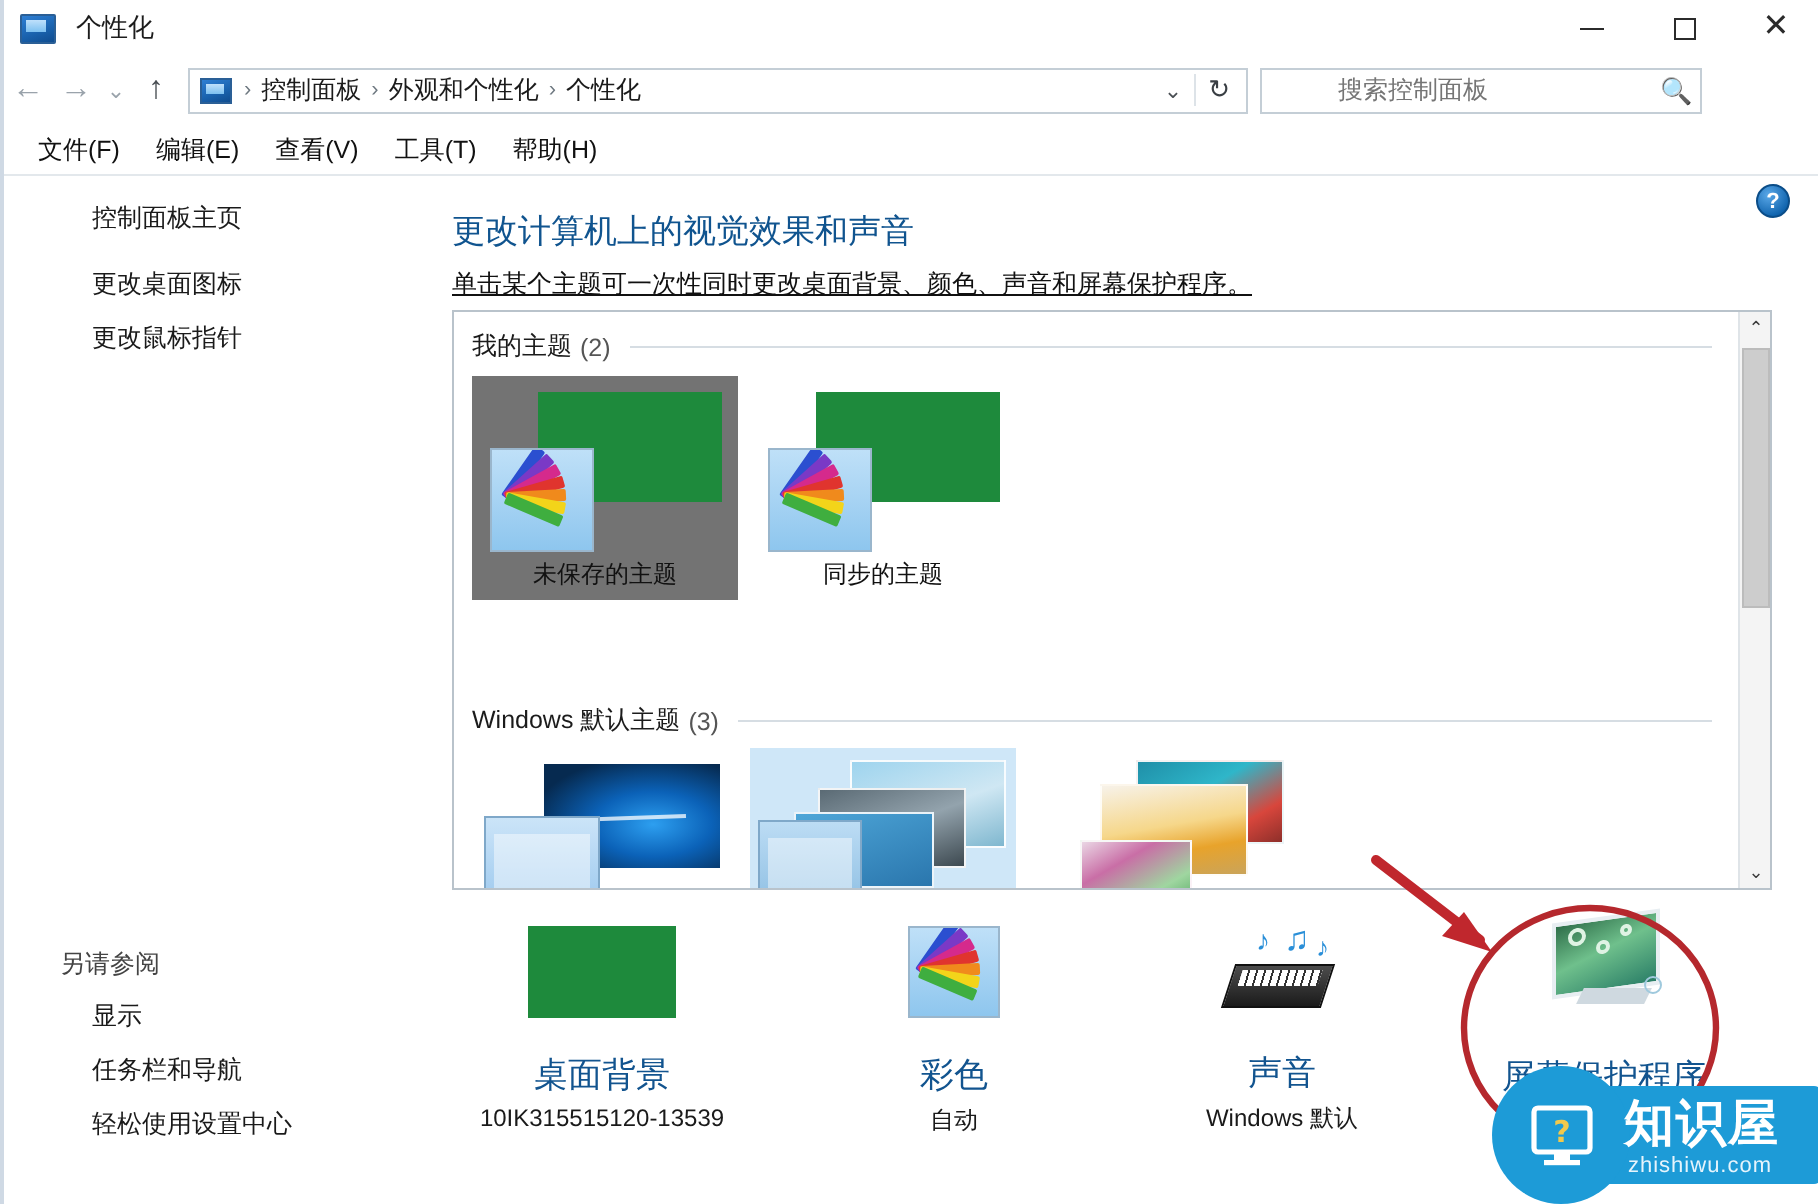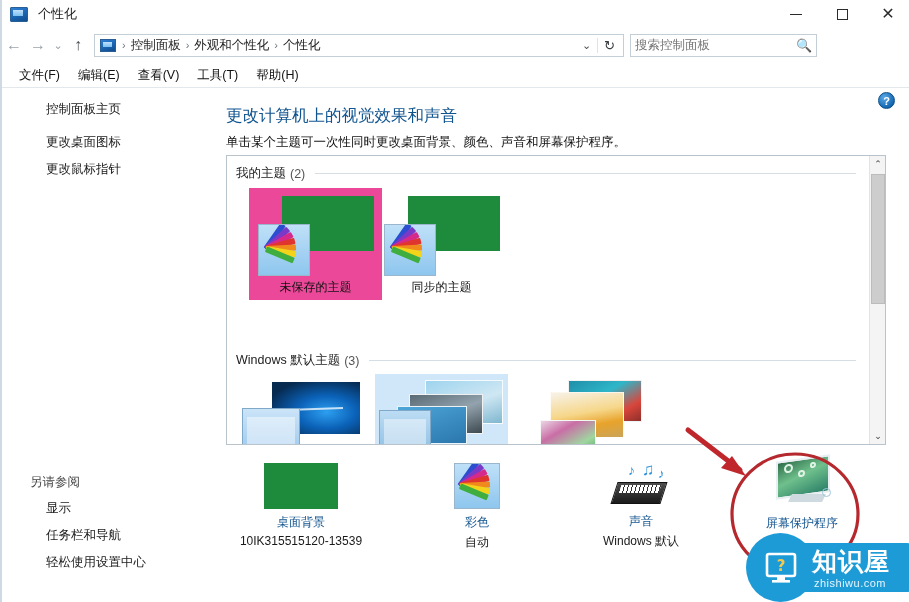--- a/index.html
+++ b/index.html
@@ -72,21 +72,21 @@
   #crumbbox .spacer { flex: 1; }
   #crumbbox .dd { color: #4a4f54; font-size: 11px; padding: 0 6px; }
   #crumbbox .refresh { color: #3a3f44; font-size: 13px; padding: 0 6px; border-left: 1px solid #dde3e8; }
   #searchbox {
     margin-left: 6px; height: 23px; flex: 0 0 185px;
     border: 1px solid #c4ced6; background: #fff;
     display: flex; align-items: center; padding: 0 4px;
   }
   #searchbox input {
     border: 0; outline: 0; flex: 1; font-size: 12.5px; color: #8a9197;
-    font-family: inherit; background: transparent;
+    font-family: inherit; background: transparent; margin-left: 34px;
   }
   #searchbox .mag { font-size: 13px; color: #4a4f54; }
 
   
   #menubar {
     position: absolute; left: 0; top: 64px; width: 909px; height: 22px;
     display: flex; align-items: center; font-size: 12.5px; color: #111;
   }
   #menubar .mi { padding: 2px 9px; }
   #menubar .mi:first-child { margin-left: 8px; }
@@ -110,36 +110,36 @@
   }
   #help-icon {
     position: absolute; right: 16px; top: 4px;
     width: 17px; height: 17px; border-radius: 50%;
     background: radial-gradient(circle at 35% 30%, #5aa8e8, #0f63ad 75%);
     color: #fff; font-size: 11px; font-weight: bold;
     display: flex; align-items: center; justify-content: center;
     border: 1px solid #0b4d88;
   }
   #page-title { position: absolute; left: 12px; top: 17px; font-size: 16.5px; color: #10548f; }
-  #page-sub  { position: absolute; left: 12px; top: 46px; font-size: 12.5px; color: #111; }
+  #page-sub  { position: absolute; left: 12px; top: 46px; font-size: 12.5px; color: #111; text-decoration: underline; }
 
   
   #themepanel {
     position: absolute; left: 12px; top: 67px; width: 660px; height: 290px;
     border: 1px solid #b9c3cb; background: #fff; overflow: hidden;
   }
   .group-head {
     position: absolute; left: 9px; font-size: 12.5px; color: #1b1b1b;
     display: flex; align-items: center; gap: 4px; width: 620px;
   }
   .group-head .cnt { color: #555; }
   .group-head .rule { flex: 1; height: 1px; background: #d6dde3; margin-left: 6px; }
 
   .theme-tile { position: absolute; width: 133px; height: 112px; padding-top: 6px; }
-  .theme-tile.selected { background: #ec4899; margin-left: 13px; }
+  .theme-tile.selected { background: #737373; }
   .thumb-wrap { position: relative; width: 120px; height: 82px; margin: 0 auto; }
   .thumb-green { position: absolute; left: 26px; top: 2px; width: 92px; height: 55px; background: #1e8a3c; }
   .thumb-pal {
     position: absolute; left: 2px; top: 30px; width: 52px; height: 52px;
     background: linear-gradient(180deg,#bfe0f8,#8ec6ee); border: 1px solid #9ab6cc;
     overflow: hidden;
   }
   .fan { position:absolute; left: 7px; top: 9px; width: 38px; height: 32px; }
   .fan i {
     position: absolute; left: 0; top: 12px; width: 30px; height: 6px;
@@ -163,21 +163,21 @@
   .wt-win { position:absolute; left:0px; top:28px; width:58px; height:46px;
             background: linear-gradient(180deg,#cbe4f8,#9dc9ee); border:1px solid #7fa8c9; }
   .wt-win:after { content:""; position:absolute; left:4px; top:8px; right:4px; bottom:4px;
                   background: rgba(255,255,255,.45); }
 
   .wt-stack { position:absolute; left:10px; top:0; width:112px; height:78px; }
   .wt-stack span { position:absolute; display:block; border:1px solid rgba(255,255,255,.9); }
 
   .bot-item { position: absolute; width: 130px; text-align: center; }
   .bot-thumb { width: 74px; height: 46px; margin: 0 auto; }
-  .bot-name { font-size: 12px; color: #12548f; margin-top: 5px; }
+  .bot-name { font-size: 17px; color: #12548f; margin-top: 17px; }
   .bot-val  { font-size: 12px; color: #1a1a1a; margin-top: 3px; }
 
   
   #vscroll {
     position: absolute; right: 0; top: 0; width: 16px; height: 288px;
     background: #f4f4f4; border-left: 1px solid #dfe4e8;
   }
   #vscroll .arrow {
     width: 16px; height: 16px; display:flex; align-items:center; justify-content:center;
     font-size: 9px; color: #3a3a3a; background: #f4f4f4;

